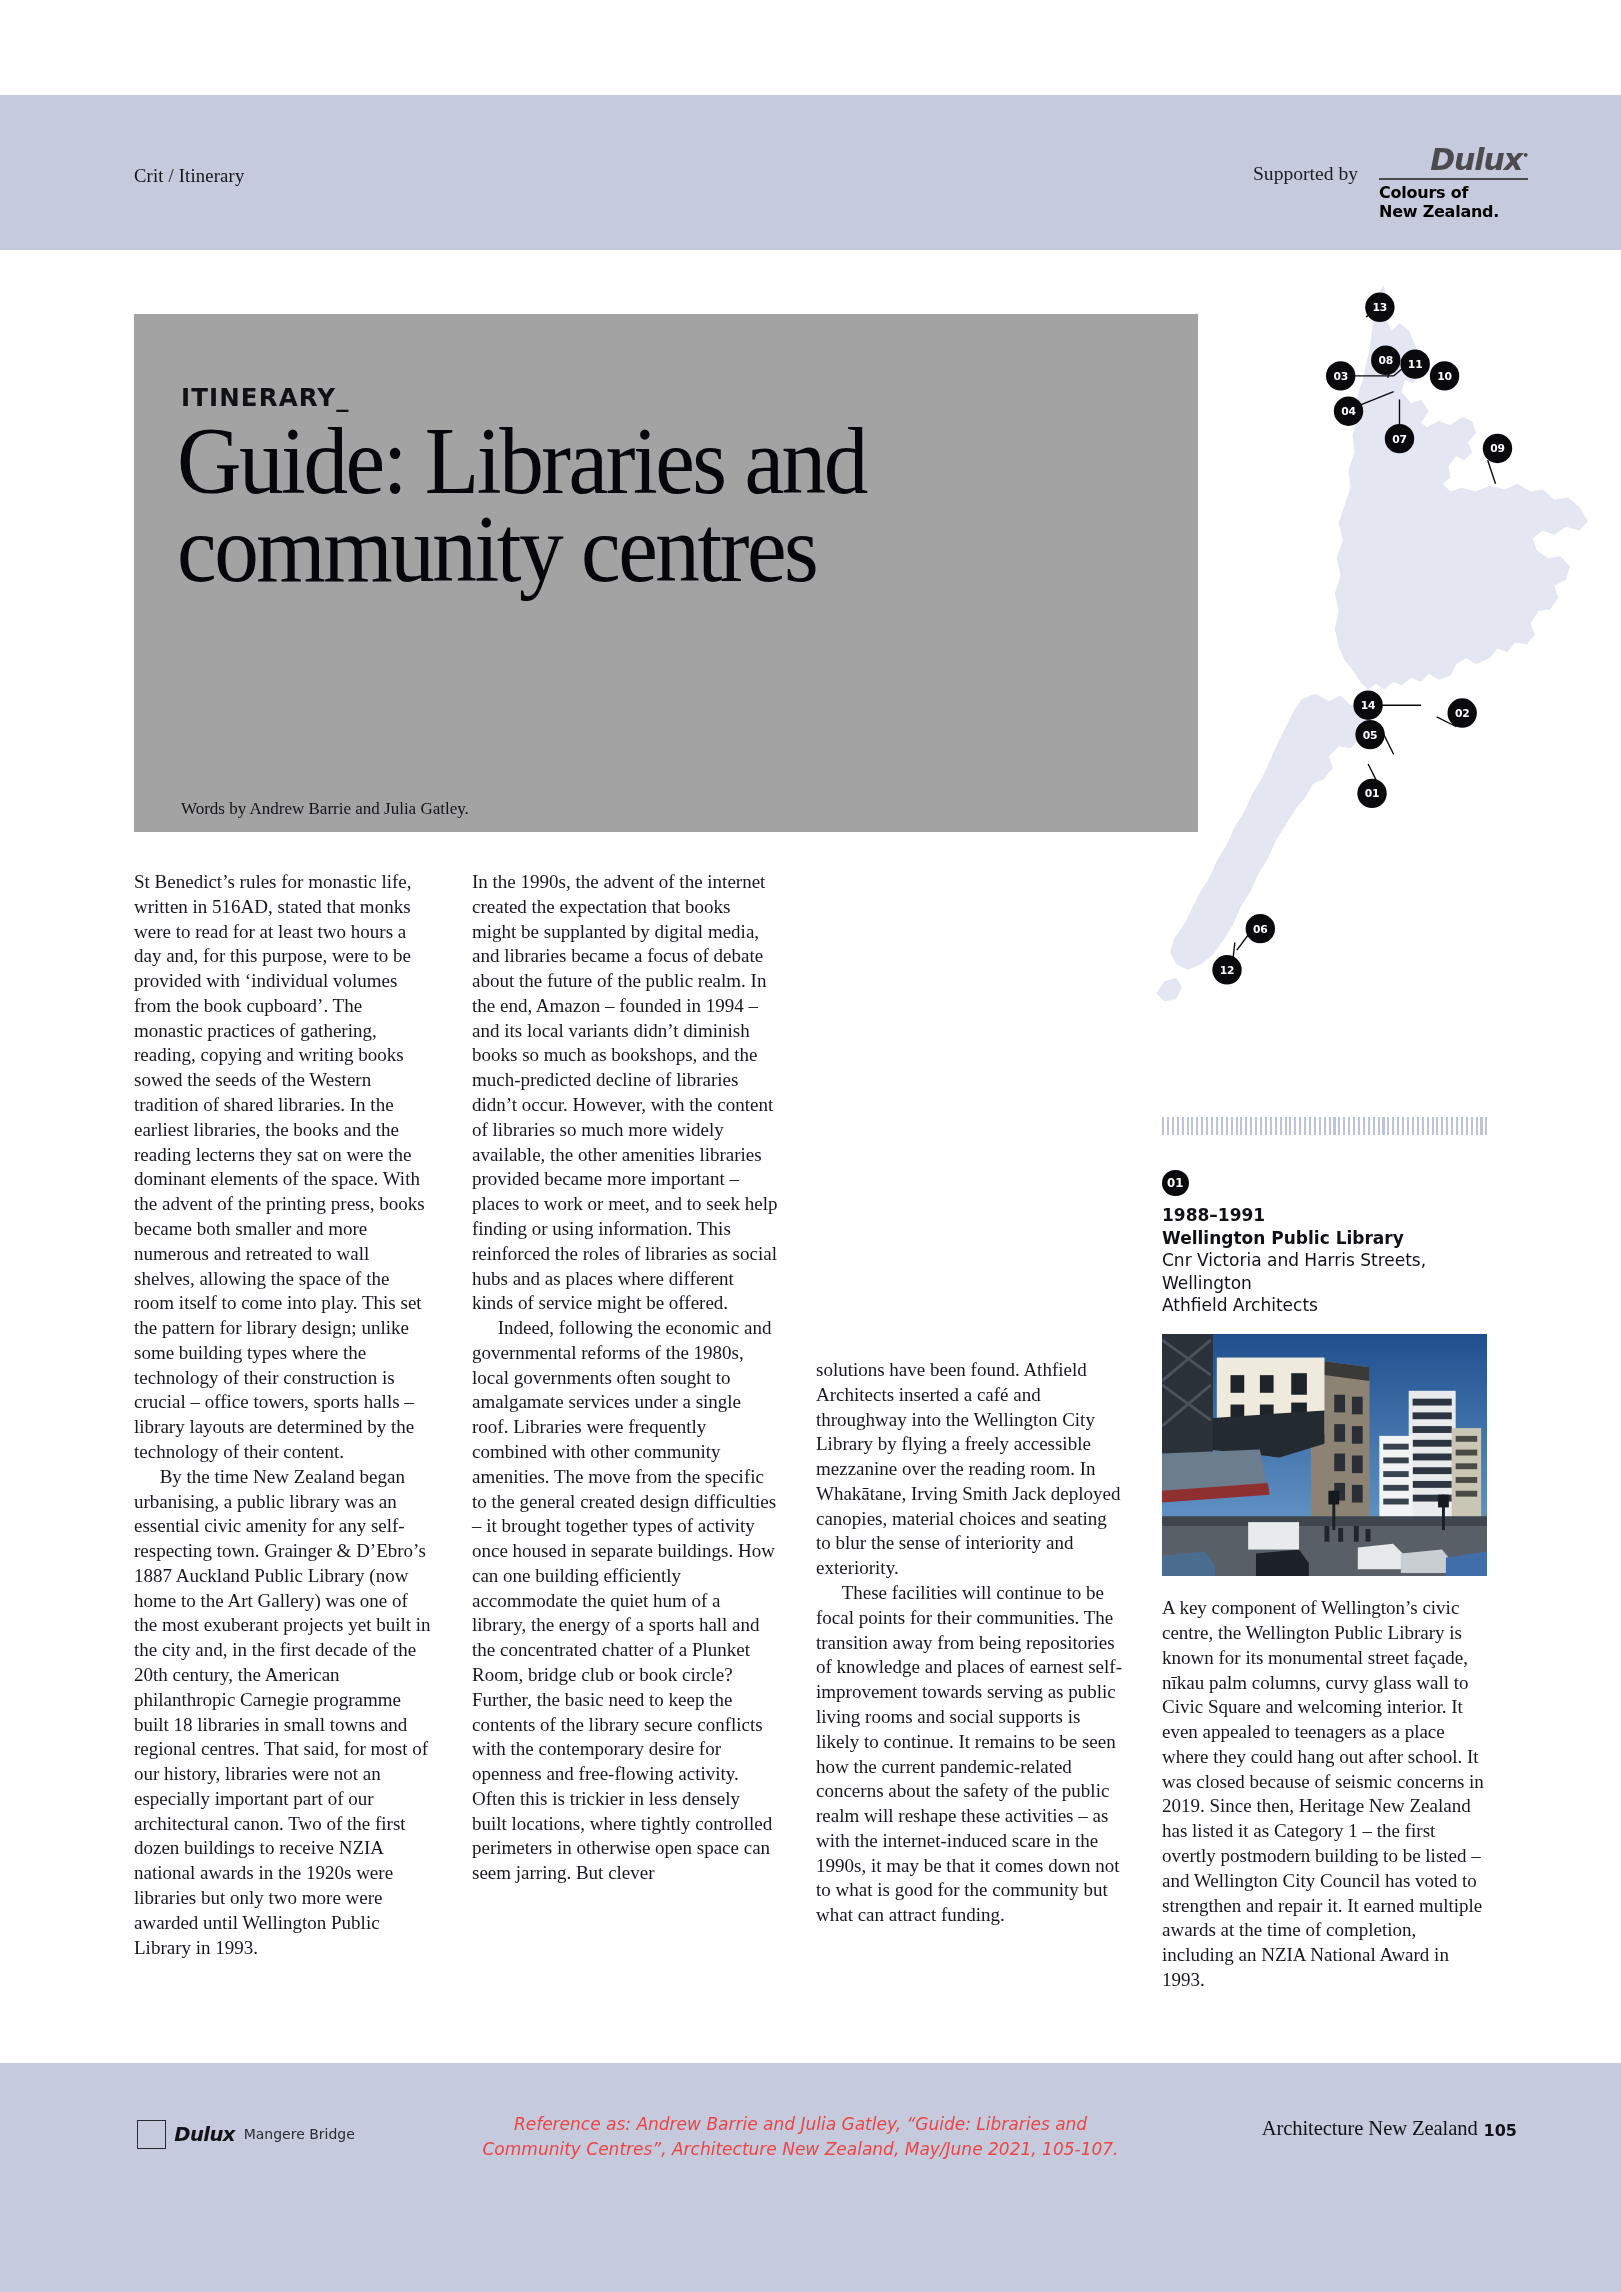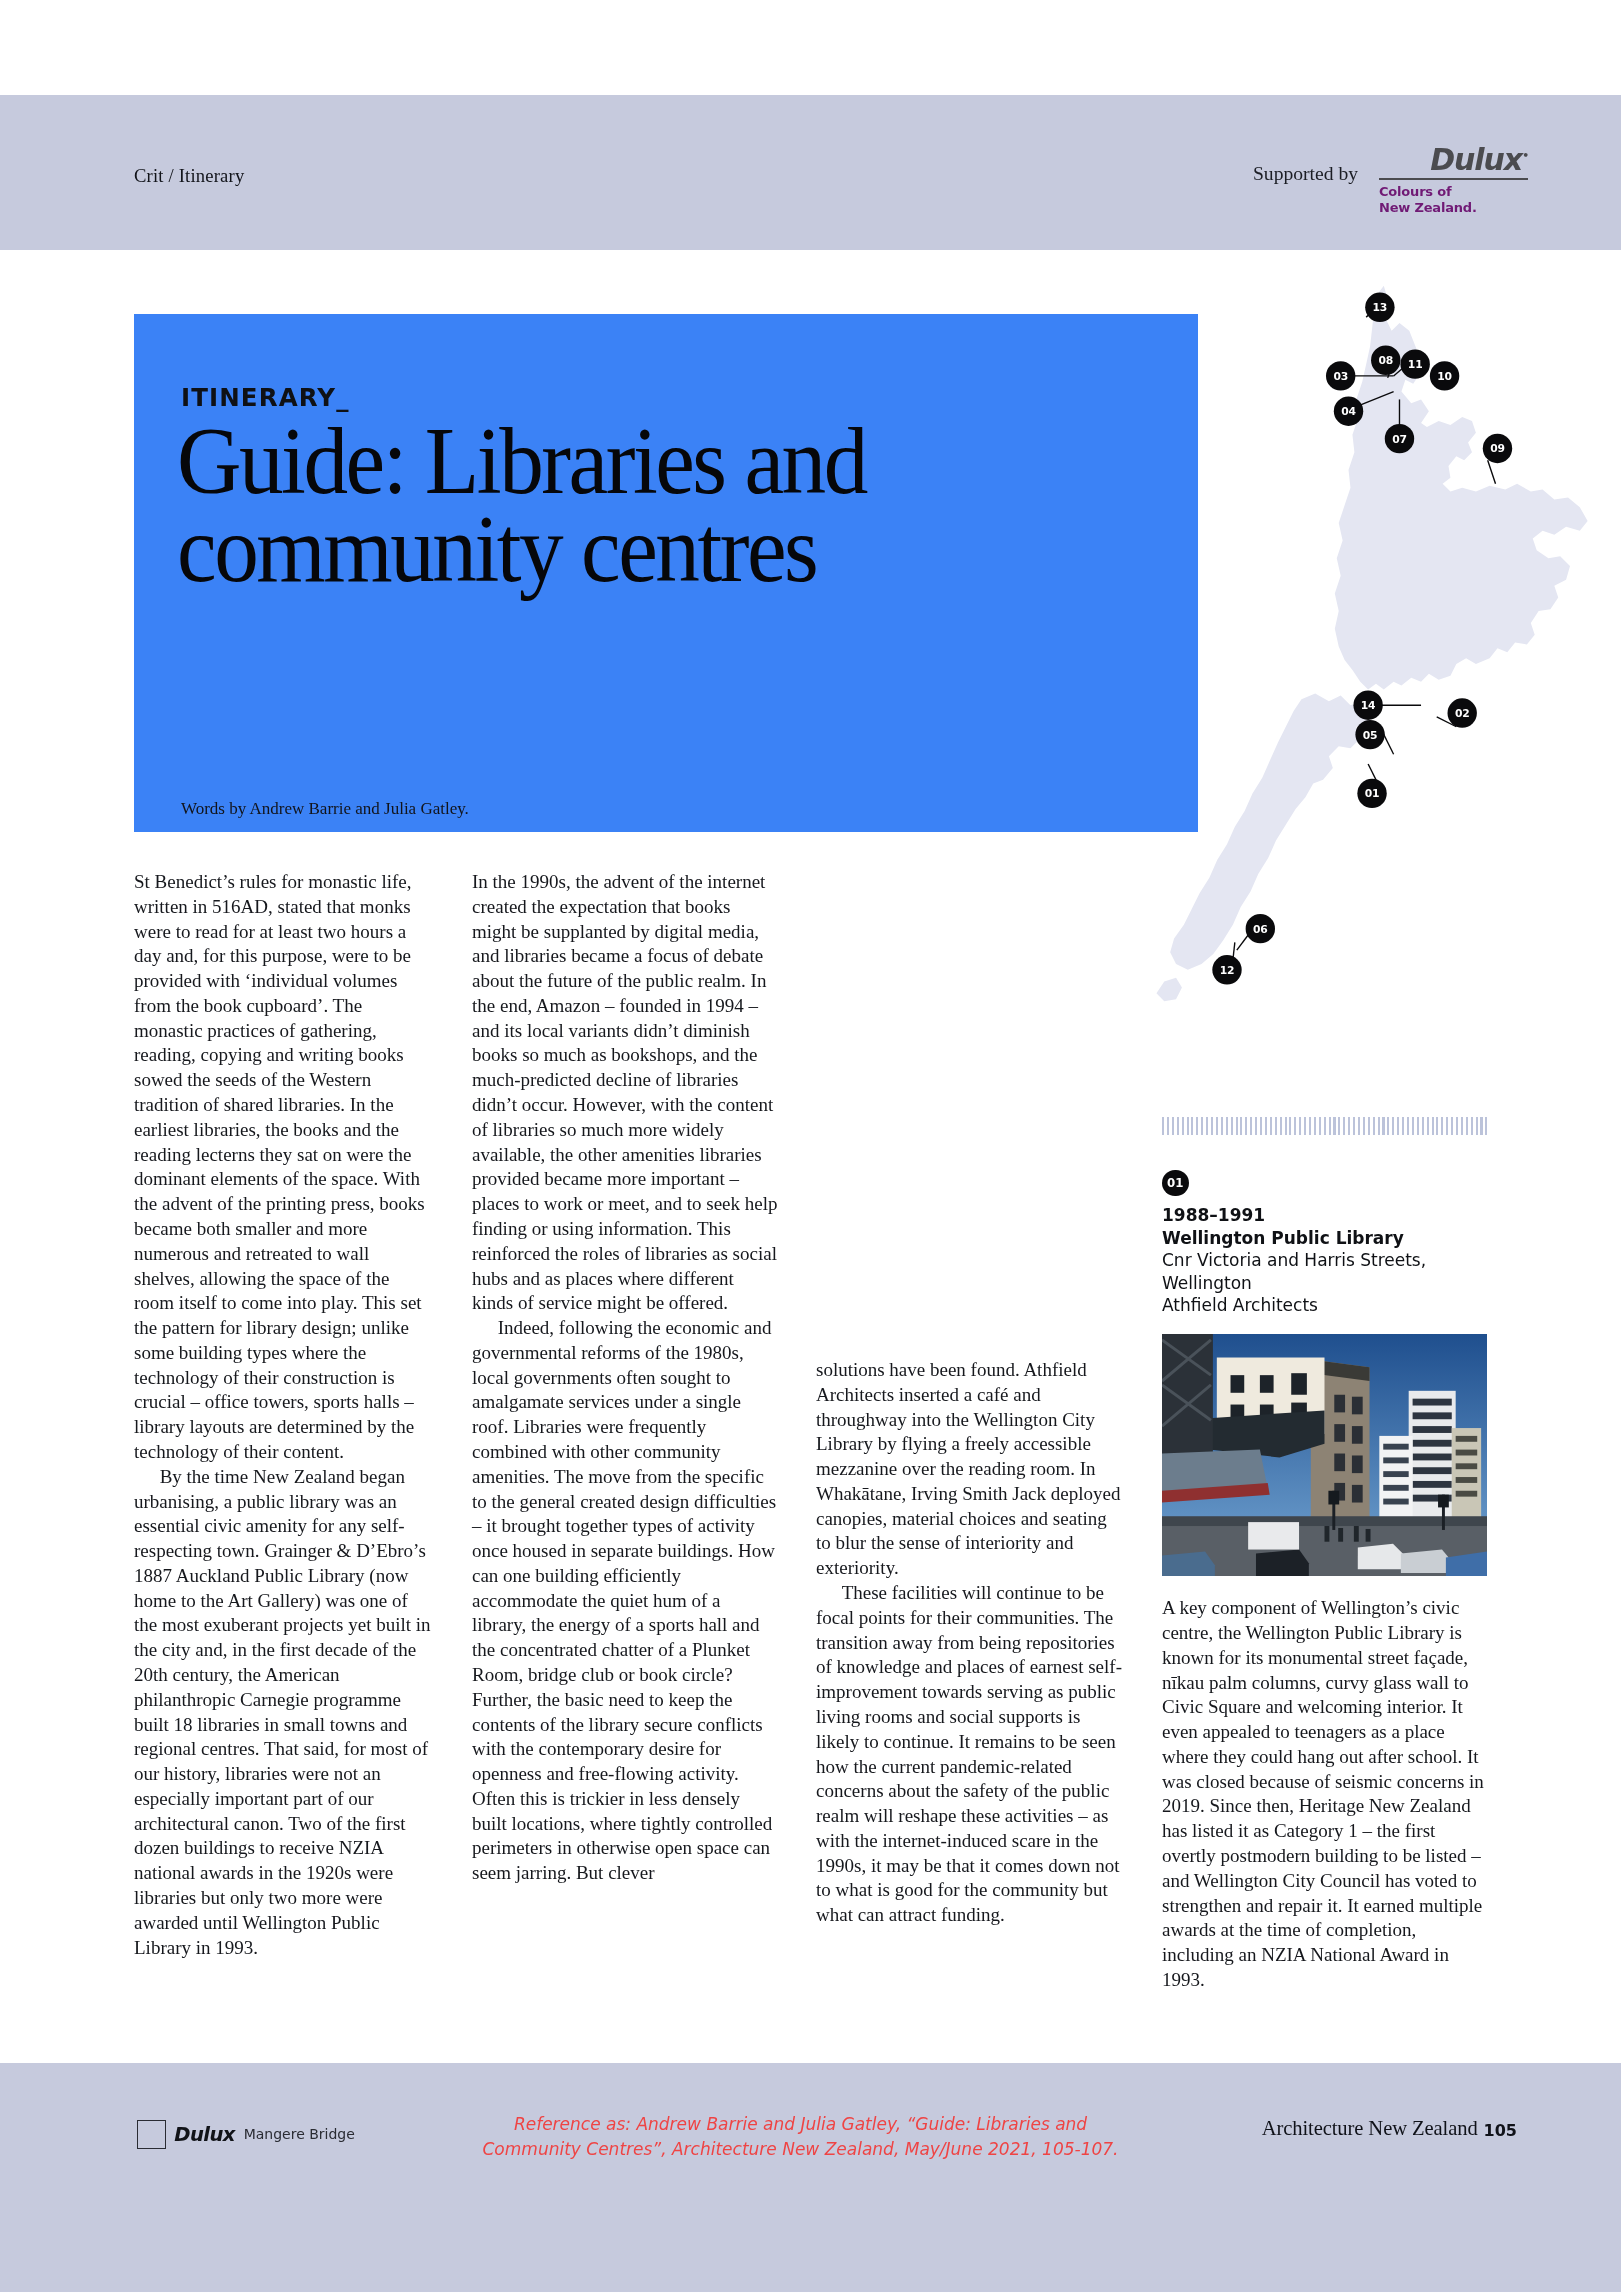--- a/index.html
+++ b/index.html
@@ -62,32 +62,32 @@
     text-align: right;
   }
   .dulux-word sup { font-size: 10.8px; vertical-align: super; }
   .dulux-rule {
     height: 2.5px; background: #4b4b4f;
     margin: 2.9px 0 3.9px 0;
   }
   .dulux-sub {
     font-family: "DejaVu Sans", sans-serif;
     font-weight: bold;
-    font-size: 13px;
+    font-size: 16px;
     line-height: 1.18;
     letter-spacing: -.015em;
-    color: #701a75;
+    color: #000000;
   }
 
   
   #hero {
     position: absolute;
     left: 134px; top: 314px;
     width: 1064px; height: 518px;
-    background: #3b82f6;
+    background: #a3a3a3;
   }
   #eyebrow {
     position: absolute;
     left: 47px; top: 69px;
     font-family: "DejaVu Sans", sans-serif;
     font-weight: bold;
     font-size: 24.5px;
     letter-spacing: .045em;
     color: #0f1115;
   }

